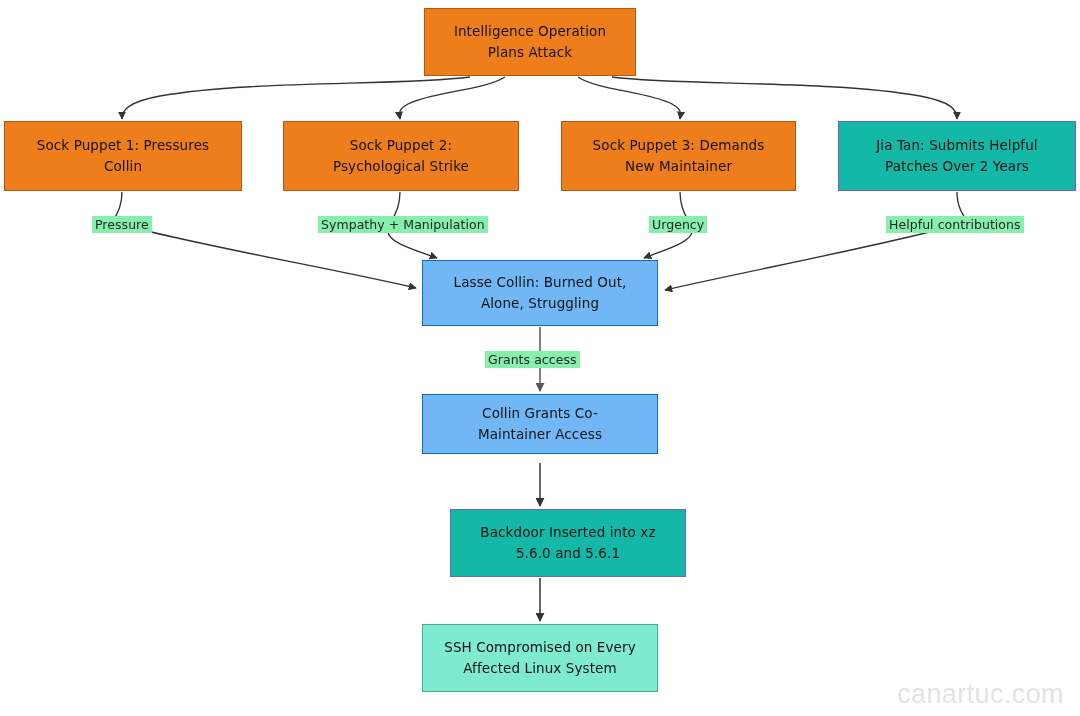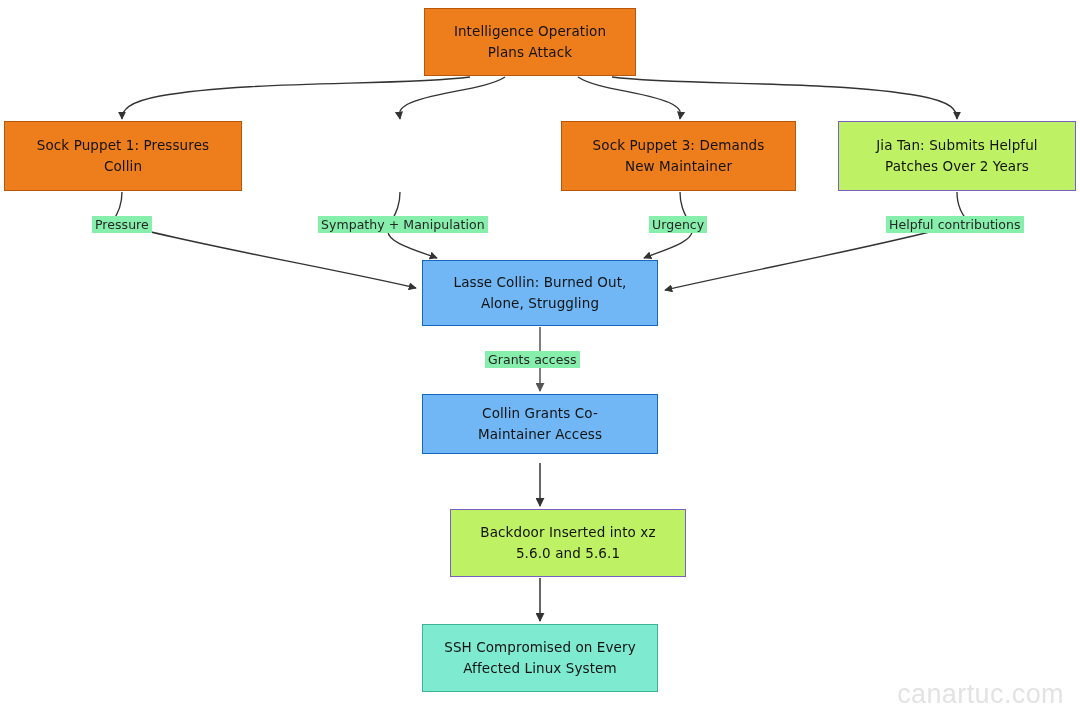--- a/index.html
+++ b/index.html
@@ -42,21 +42,21 @@
   }
   .node-orange {
     background: #ee7d1c;
     border: 1.6px solid #b8570c;
   }
   .node-blue {
     background: #71b7f5;
     border: 1.8px solid #1668bd;
   }
   .node-purple {
-    background: #bef264;
+    background: #14b8a6;
     border: 1.6px solid #7a5ec4;
   }
   .node-teal {
     background: #7eead0;
     border: 1.6px solid #3cb394;
   }
   .node-label {
     display: block;
     white-space: pre-line;
   }
@@ -122,20 +122,24 @@
   <div class="node node-orange" style="left:424px; top:8px; width:212px; height:68px;">
     <span class="node-label">Intelligence Operation
 Plans Attack</span>
   </div>
 
   <div class="node node-orange" style="left:4px; top:121px; width:238px; height:70px;">
     <span class="node-label">Sock Puppet 1: Pressures
 Collin</span>
   </div>
 
+  <div class="node node-orange" style="left:283px; top:121px; width:236px; height:70px;">
+    <span class="node-label">Sock Puppet 2:
+Psychological Strike</span>
+  </div>
 
   <div class="node node-orange" style="left:561px; top:121px; width:235px; height:70px;">
     <span class="node-label">Sock Puppet 3: Demands
 New Maintainer</span>
   </div>
 
   <div class="node node-purple" style="left:838px; top:121px; width:238px; height:70px;">
     <span class="node-label">Jia Tan: Submits Helpful
 Patches Over 2 Years</span>
   </div>

